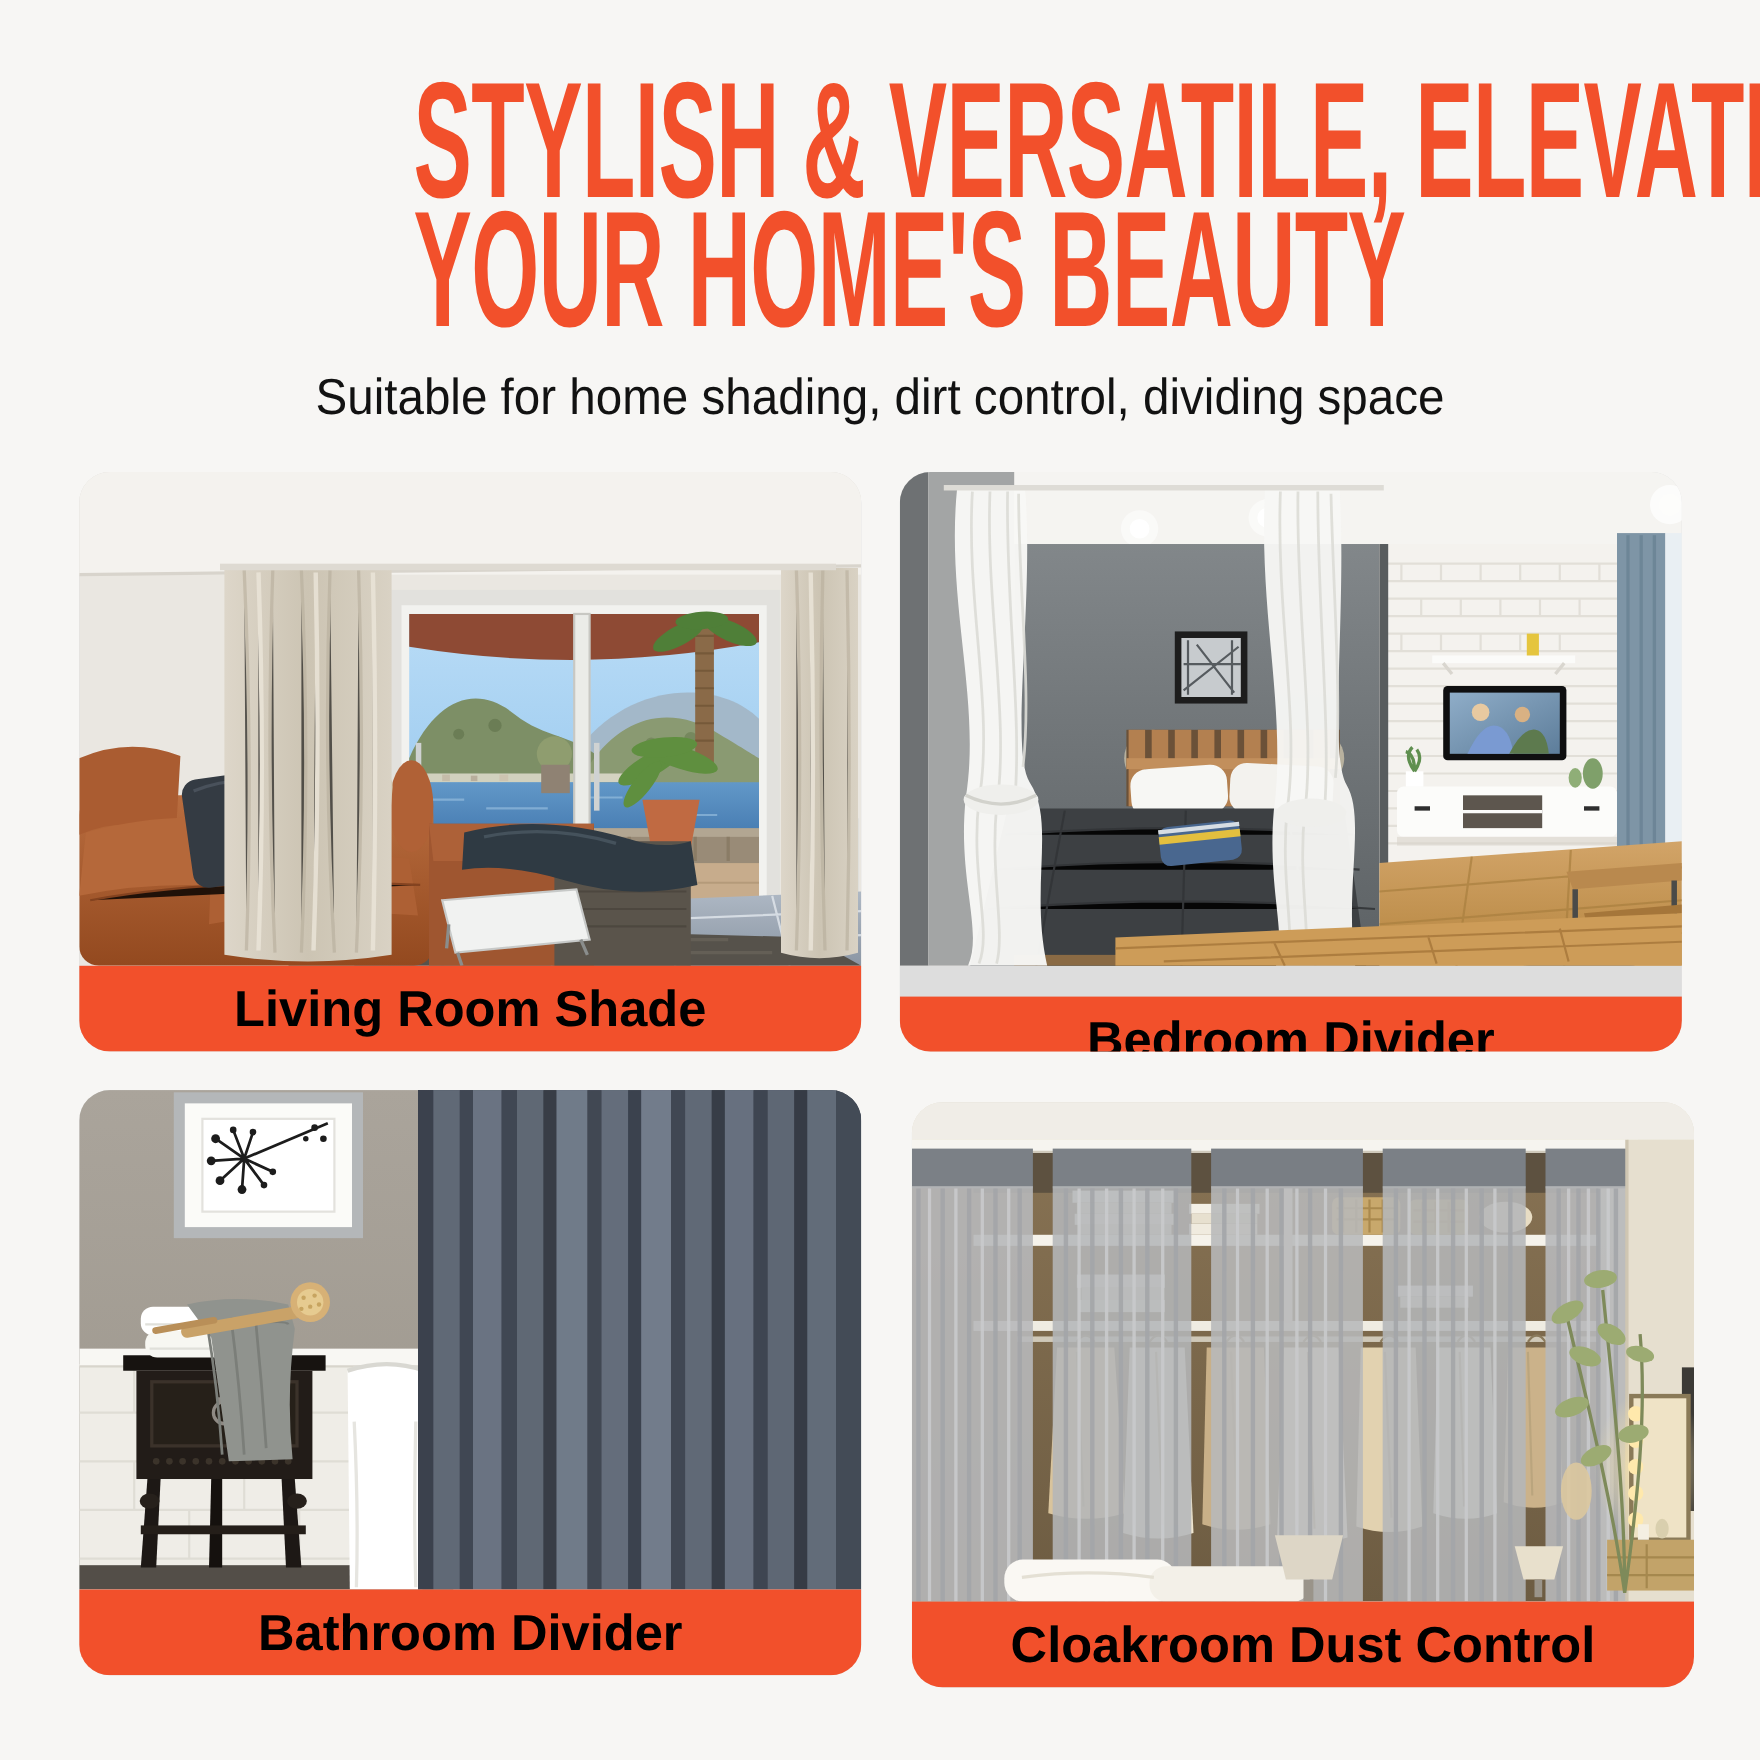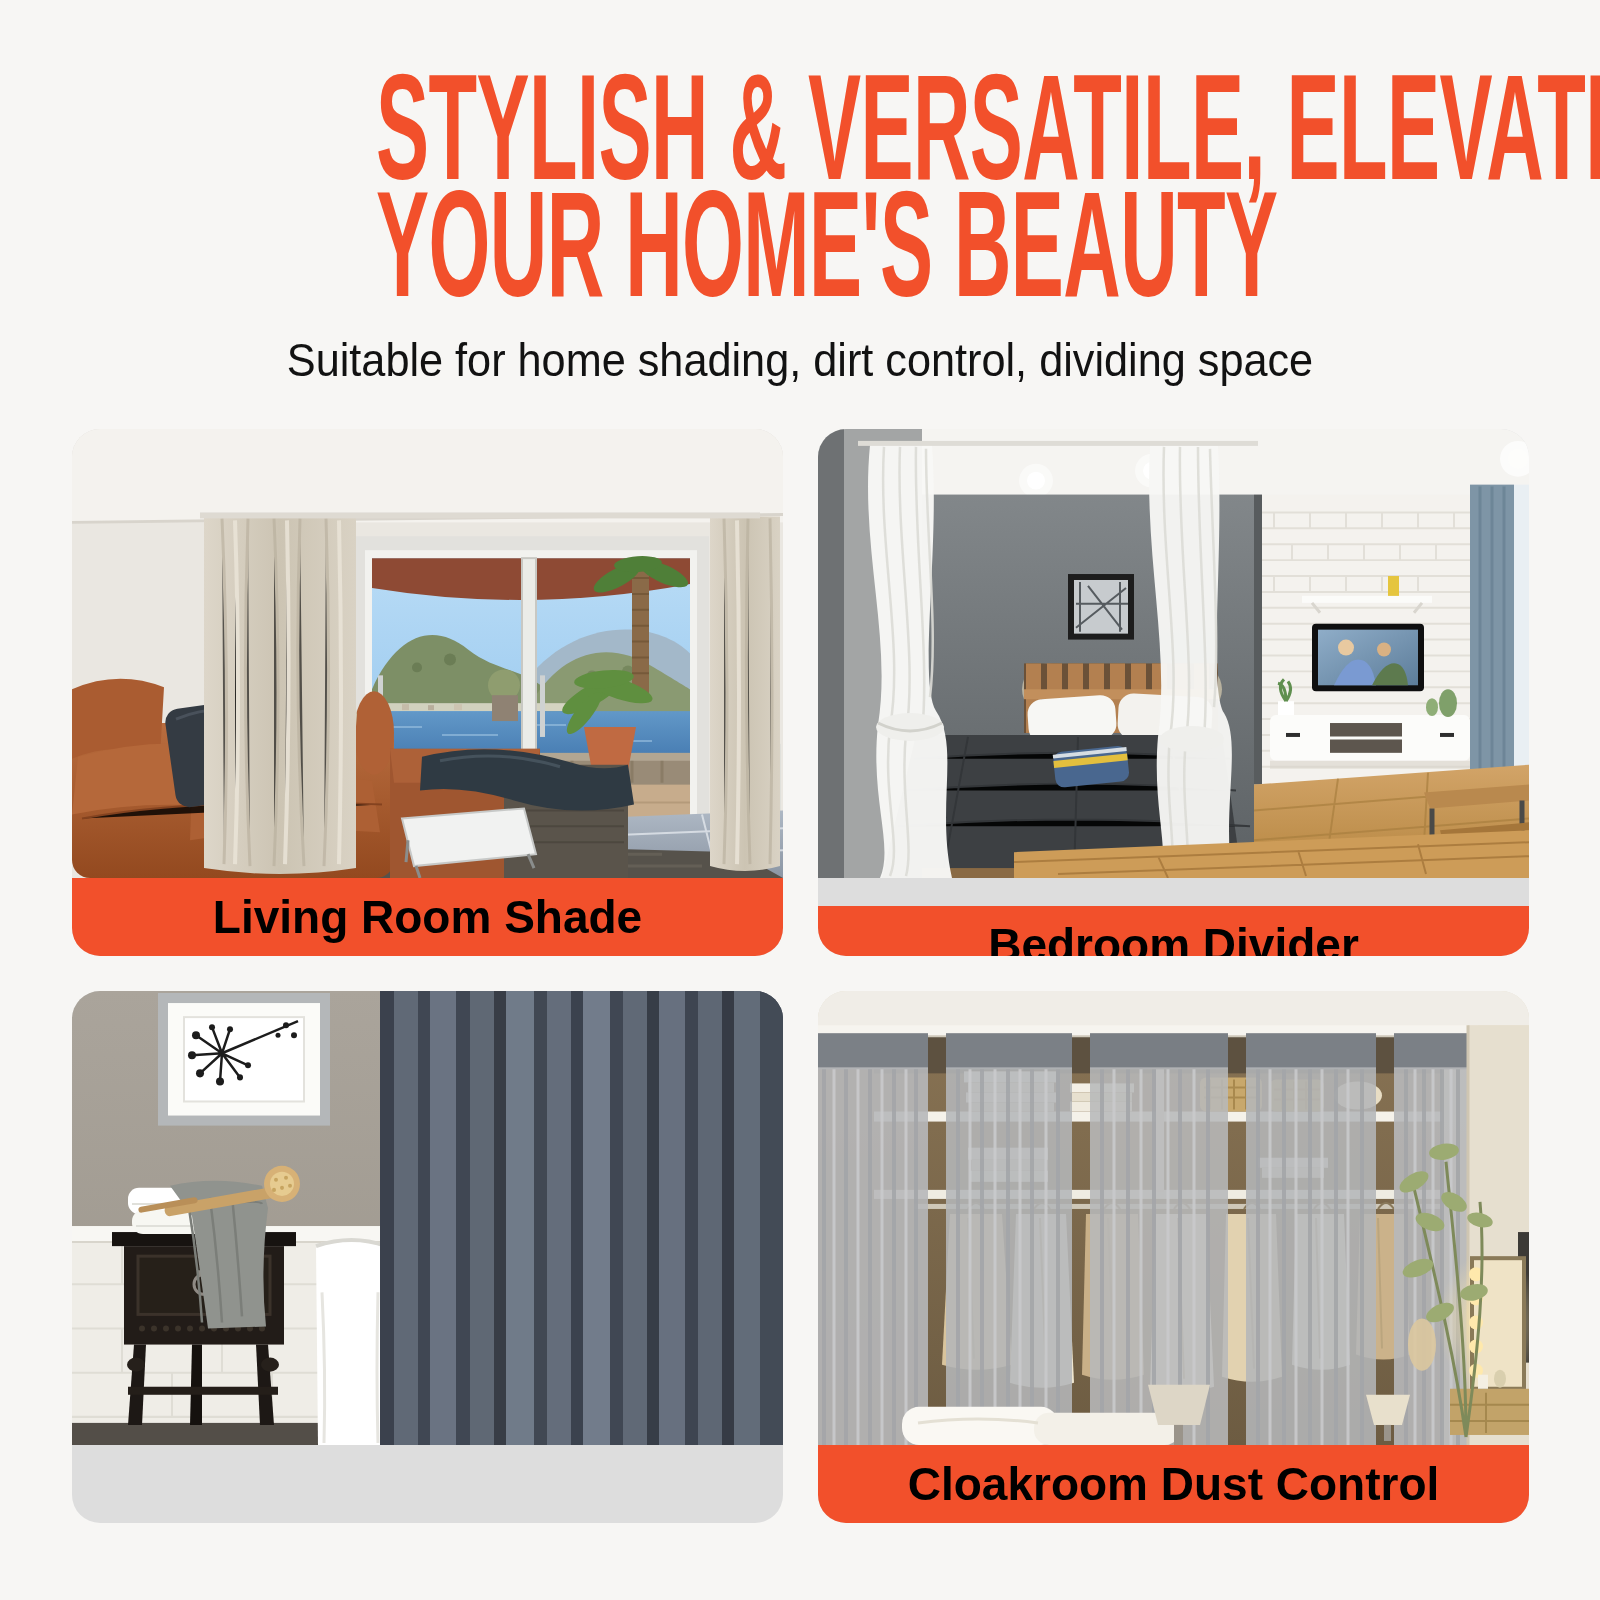--- a/index.html
+++ b/index.html
@@ -496,23 +496,24 @@
             <rect x="613" y="0" width="13" height="452" fill="#373e4a"></rect>
             <rect x="626" y="0" width="24" height="452" fill="#58616f"></rect>
             <rect x="650" y="0" width="12" height="452" fill="#2e343e"></rect>
             <rect x="662" y="0" width="26" height="452" fill="#5c6674"></rect>
             <rect x="688" y="0" width="23" height="452" fill="#3c4450"></rect>
           </g>
           <rect x="308" y="0" width="403" height="452" fill="#ffffff" opacity="0.04"></rect>
         </g>
       </svg>
     </div>
+    <figcaption class="bar">Bathroom Divider</figcaption>
   </figure>
 
-  <figure class="card" id="card-cloakroom" style="margin:0;">
+  <figure class="card" id="card-cloakroom" style="margin:11px;">
     <div class="photo">
       <svg width="711" height="454" viewBox="0 0 711 452" preserveAspectRatio="none">
         <defs>
           <linearGradient id="s4bg" x1="0" y1="0" x2="0" y2="1">
             <stop offset="0" stop-color="#f0ead9"></stop>
               <stop offset="1" stop-color="#ddd1b6"></stop>
           </linearGradient>
           <linearGradient id="s4int" x1="0" y1="0" x2="0" y2="1">
             <stop offset="0" stop-color="#877253"></stop>
               <stop offset="1" stop-color="#6d5c42"></stop>

